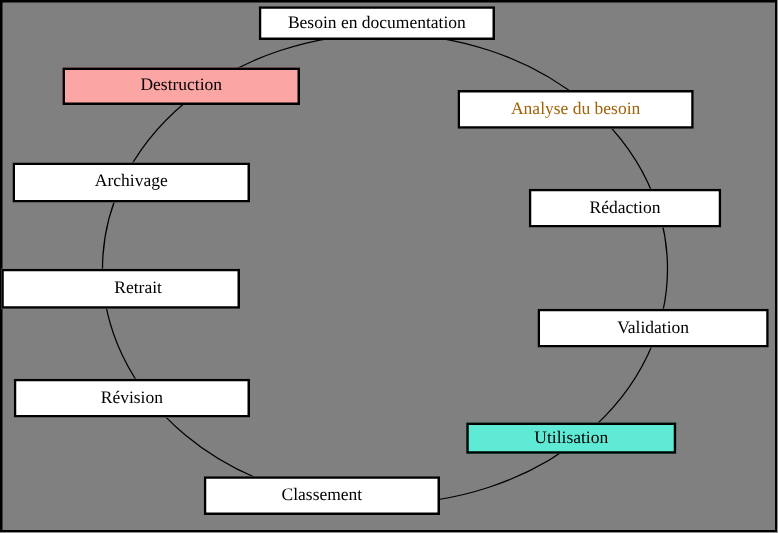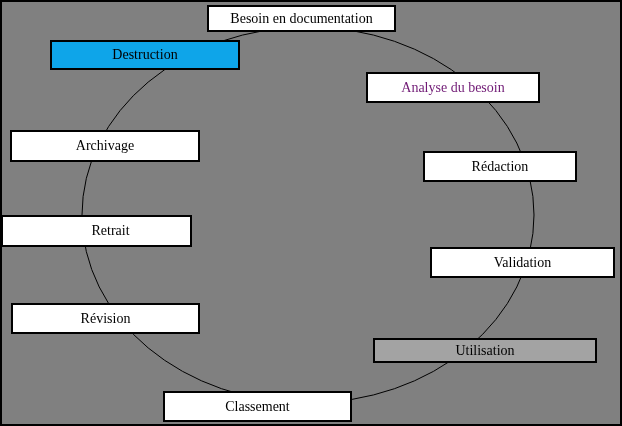--- a/index.html
+++ b/index.html
@@ -47,41 +47,41 @@
 
 <div class="canvas" id="canvas" style="background: rgb(128, 128, 128);">
   <svg class="cycle-svg" xmlns="http://www.w3.org/2000/svg" width="622" height="426" viewBox="0 0 622 426">
     <ellipse id="cycle-ellipse" fill="none" stroke-width="1" cx="308" cy="215" rx="226" ry="188" stroke="#000000"></ellipse>
   </svg>
   <div class="canvas-border"></div>
   <div id="nodes-layer">
       <div class="node" style="left: 207px; top: 5px; width: 189px; height: 27px; background: rgb(255, 255, 255); border-color: rgb(0, 0, 0); color: rgb(0, 0, 0);">
         <span>Besoin en documentation</span>
       </div>
-      <div class="node" style="left: 50px; top: 40px; width: 190px; height: 30px; background: #0ea5e9; border-color: rgb(0, 0, 0); color: rgb(0, 0, 0);">
+      <div class="node" style="left: 50px; top: 54px; width: 190px; height: 30px; background: #fca5a5; border-color: rgb(0, 0, 0); color: rgb(0, 0, 0);">
         <span>Destruction</span>
       </div>
-      <div class="node" style="left: 366px; top: 72px; width: 174px; height: 31px; background: rgb(255, 255, 255); border-color: rgb(0, 0, 0); color: #701a75;">
+      <div class="node" style="left: 366px; top: 72px; width: 189px; height: 31px; background: rgb(255, 255, 255); border-color: rgb(0, 0, 0); color: #a16207;">
         <span>Analyse du besoin</span>
       </div>
       <div class="node" style="left: 10px; top: 130px; width: 190px; height: 32px; background: rgb(255, 255, 255); border-color: rgb(0, 0, 0); color: rgb(0, 0, 0); font-family: Liberation Serif, serif;">
         <span>Archivage</span>
       </div>
       <div class="node" style="left: 423px; top: 151px; width: 154px; height: 31px; background: rgb(255, 255, 255); border-color: rgb(0, 0, 0); color: rgb(0, 0, 0);">
         <span>Rédaction</span>
       </div>
       <div class="node" style="left: 1px; top: 215px; width: 191px; height: 32px; background: rgb(255, 255, 255); border-color: rgb(0, 0, 0); color: rgb(0, 0, 0); padding-left: 28px;">
         <span>Retrait</span>
       </div>
       <div class="node" style="left: 430px; top: 247px; width: 185px; height: 31px; background: rgb(255, 255, 255); border-color: rgb(0, 0, 0); color: rgb(0, 0, 0);">
         <span>Validation</span>
       </div>
       <div class="node" style="left: 11px; top: 303px; width: 189px; height: 31px; background: rgb(255, 255, 255); border-color: rgb(0, 0, 0); color: rgb(0, 0, 0);">
         <span>Révision</span>
       </div>
-      <div class="node" style="left: 373px; top: 338px; width: 224px; height: 25px; background: #a3a3a3; border-color: rgb(0, 0, 0); color: rgb(0, 0, 0);">
+      <div class="node" style="left: 373px; top: 338px; width: 168px; height: 25px; background: #5eead4; border-color: rgb(0, 0, 0); color: rgb(0, 0, 0);">
         <span>Utilisation</span>
       </div>
-      <div class="node" style="left: 163px; top: 391px; width: 189px; height: 31px; background: rgb(255, 255, 255); border-color: rgb(0, 0, 0); color: rgb(0, 0, 0);">
+      <div class="node" style="left: 163px; top: 381px; width: 189px; height: 31px; background: rgb(255, 255, 255); border-color: rgb(0, 0, 0); color: rgb(0, 0, 0);">
         <span>Classement</span>
       </div>
     </div>
 </div>
 
 </body></html>

